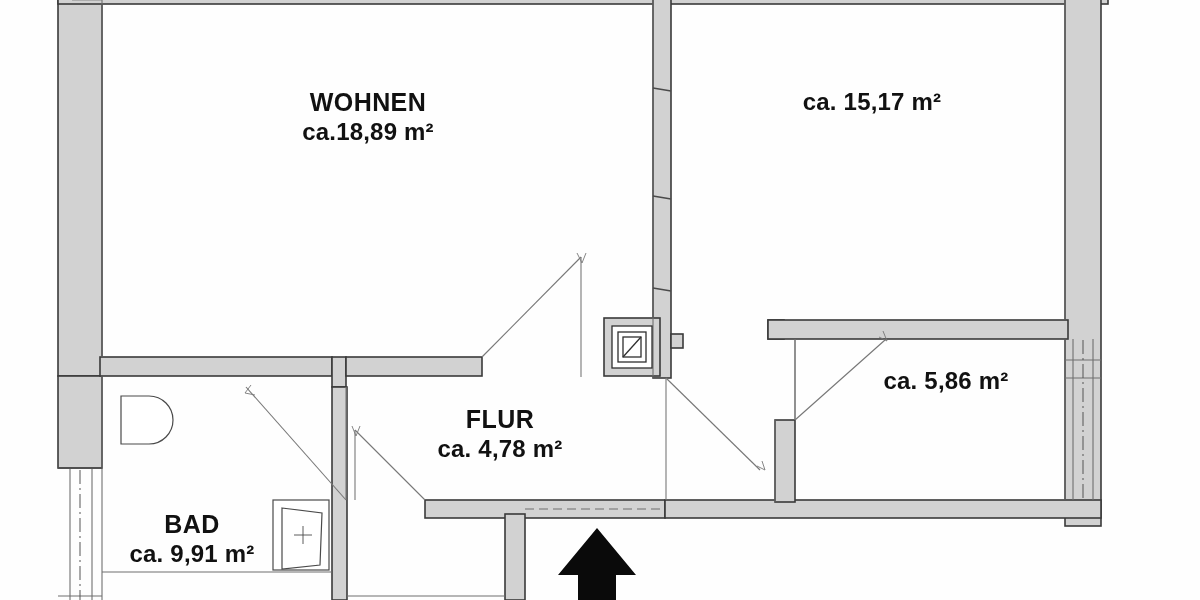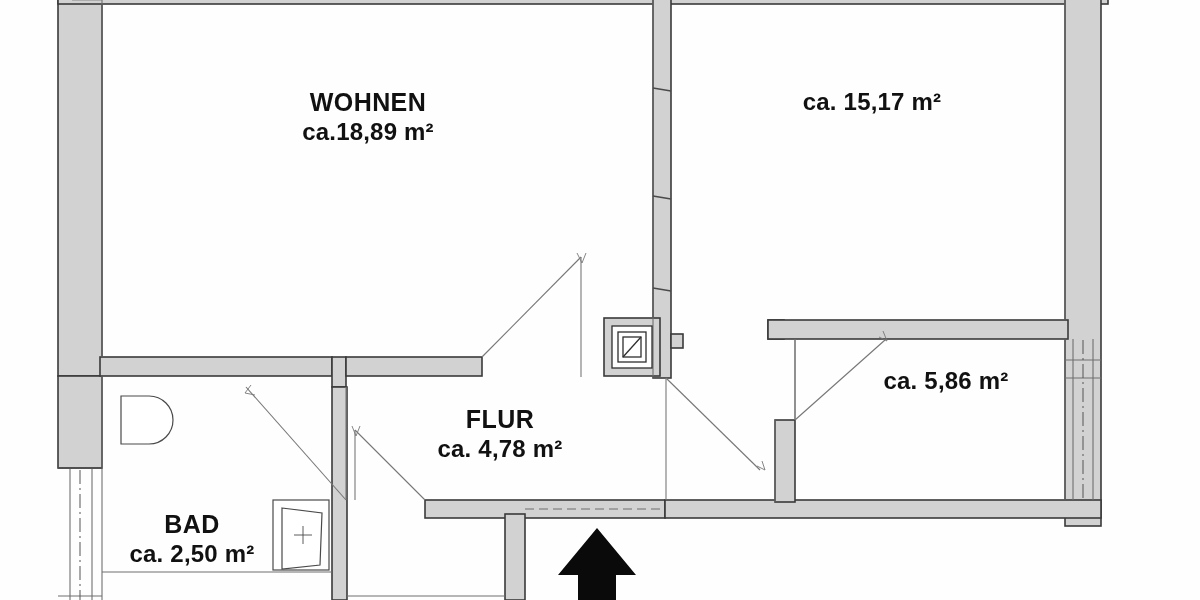--- a/index.html
+++ b/index.html
@@ -179,19 +179,19 @@
     <div class="rl-name">FLUR</div>
     <div class="rl-area">ca. 4,78 m²</div>
   </div>
 
   <div class="roomlabel" style="left:946px;top:367px;transform:translate(-50%,0);">
     <div class="rl-area">ca. 5,86 m²</div>
   </div>
 
   <div class="roomlabel" style="left:192px;top:494px;transform:translate(-50%,0);margin-top:16px;">
     <div class="rl-name">BAD</div>
-    <div class="rl-area">ca. 2,50 m²</div>
+    <div class="rl-area">ca. 9,91 m²</div>
   </div>
 
   <div class="roomlabel" style="left:430px;top:530px;transform:translate(-50%,0);">
   </div>
 
 </div>
 
 </body></html>

